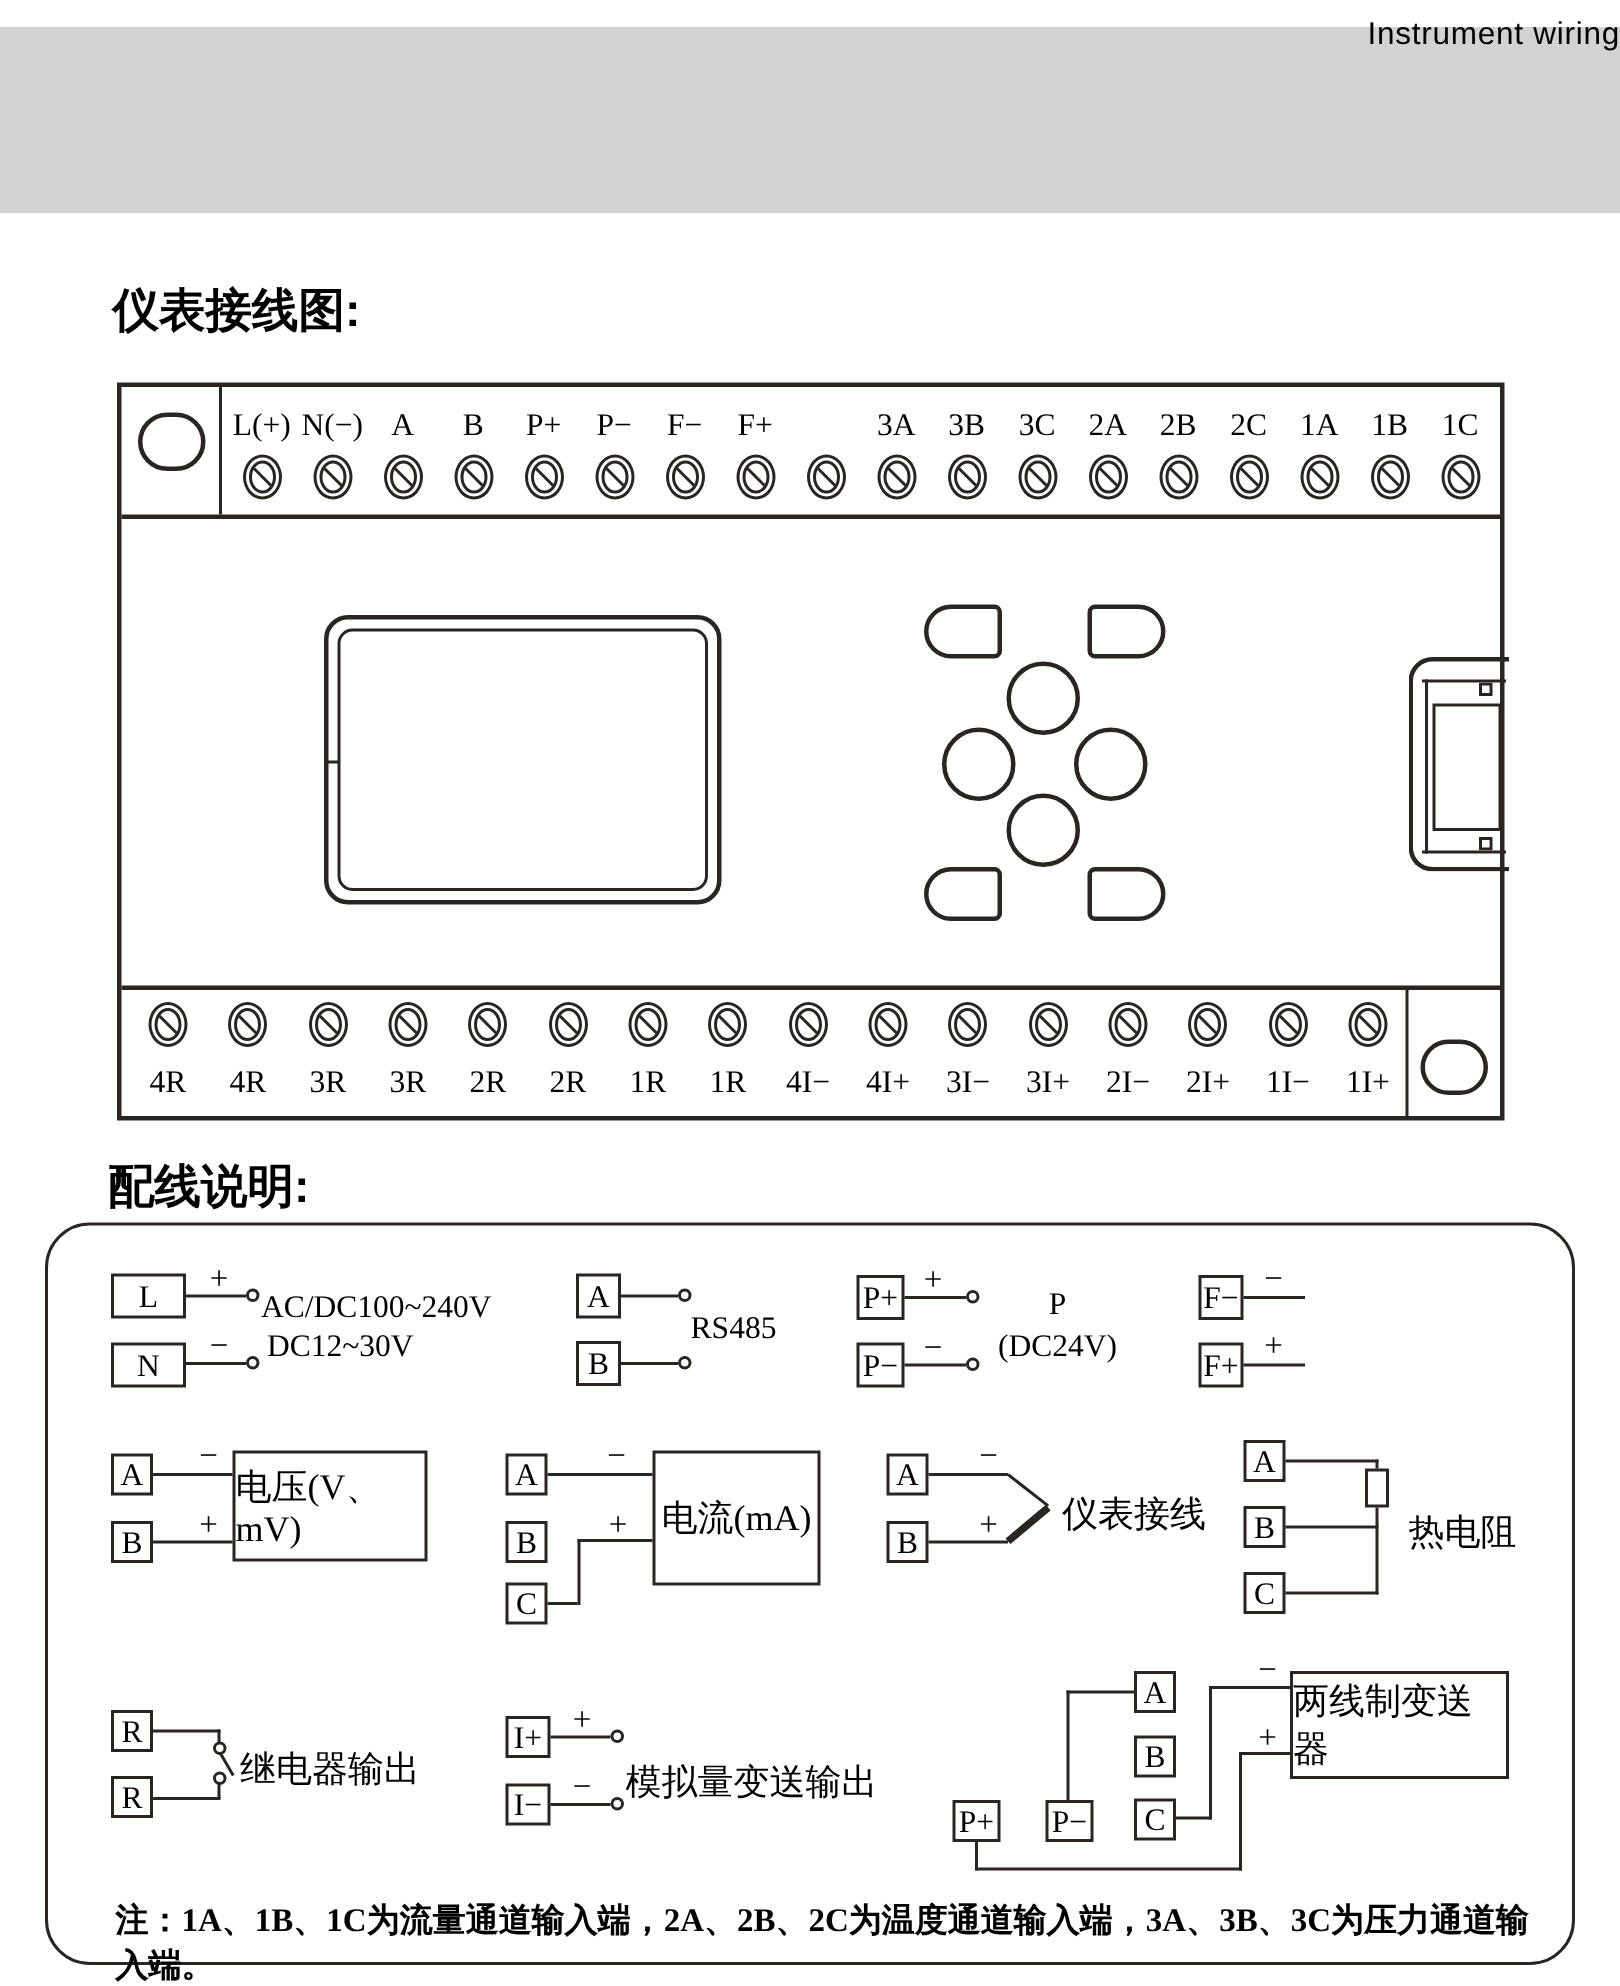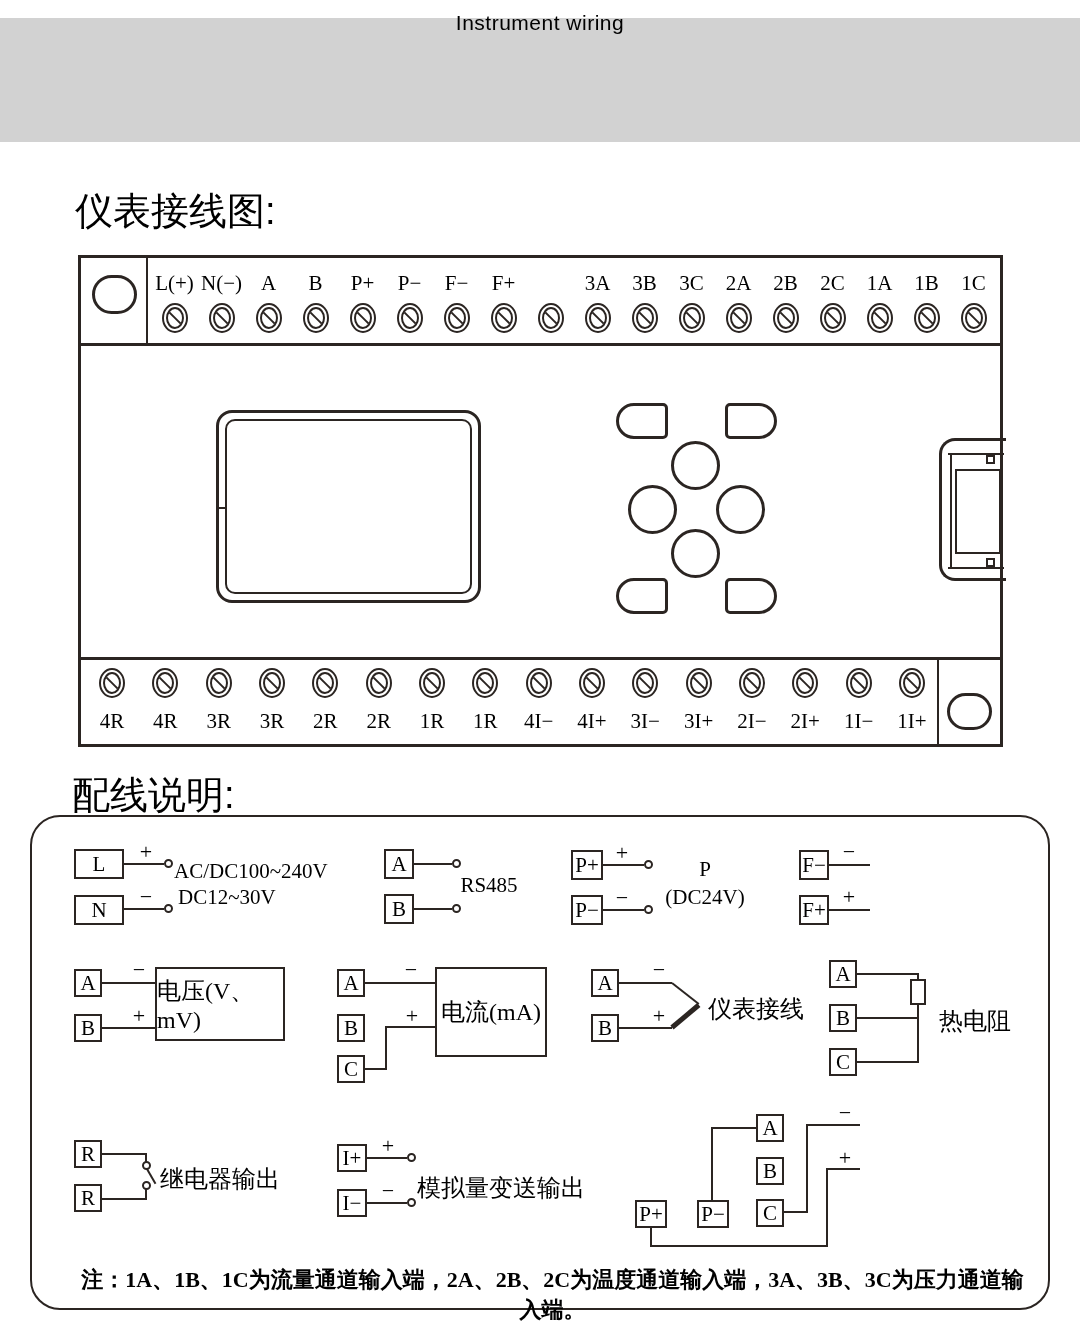--- a/index.html
+++ b/index.html
@@ -4,23 +4,23 @@
 <style>
   * { box-sizing: border-box; margin: 0; padding: 0; }
   html,body { width:1080px; height:1324px; background:#fff; color:#000;
     font-family:"Liberation Sans","DejaVu Sans",sans-serif; overflow:hidden; position:relative; }
   .serif { font-family:"Liberation Serif","DejaVu Serif",serif; }
 
   
   #band { position:absolute; left:0; top:18px; width:1080px; height:124px;
           background:#d2d2d2; text-align:center; }
   #band .title { padding-top:16px; font-size:52px; font-weight:700; letter-spacing:3px; line-height:1.1; }
-  #band .subtitle { font-size:21px; font-weight:400; margin-top:-7px; letter-spacing:0.5px; }
-
-  .section-label { position:absolute; font-size:38px; font-weight:400; }
+  #band .subtitle { font-size:21px; font-weight:400; margin-top:-7px; letter-spacing:0.5px;text-align:right; }
+
+  .section-label { position:absolute; font-size:31px; font-weight:700; }
   #lab-diagram { left:75px; top:186px; }
   #lab-wiring  { left:72px; top:770px; }
 
   
   #tblock { position:absolute; left:78px; top:255px; width:925px; height:492px;
             border:3px solid #2b2522; }
   .strip-top { position:absolute; left:0; top:0; width:100%; height:88px; border-bottom:3px solid #2b2522; }
   .strip-bot { position:absolute; left:0; bottom:0; width:100%; height:87px; border-top:3px solid #2b2522; }
   .comp-left { position:absolute; left:0; top:0; width:67px; height:85px; border-right:2px solid #2b2522; }
   .comp-right{ position:absolute; right:0; top:0; width:63px; height:84px; border-left:2px solid #2b2522; }
@@ -71,21 +71,21 @@
   .vl { position:absolute; width:2px; background:#2b2522; }
   .diag { position:absolute; height:2px; background:#2b2522; transform-origin:0 50%; }
   .diag.thick { height:5px; }
   .node { position:absolute; width:9px; height:9px; border:2px solid #2b2522; border-radius:50%; background:#fff; }
   .mark { position:absolute; width:24px; text-align:center; font-size:22px; }
   .txt  { position:absolute; font-size:21px; white-space:nowrap; }
   .lbl  { position:absolute; font-size:24px; white-space:nowrap;
           font-family:"Liberation Serif","DejaVu Serif",serif; }
   .res  { position:absolute; width:16px; height:26px; border:2px solid #2b2522; background:#fff; z-index:2; }
   #note { position:absolute; left:45px; top:448px; right:20px; font-size:22px; font-weight:700;
-          font-family:"Liberation Serif","DejaVu Serif",serif;text-align:center; }
+          font-family:"Liberation Serif","DejaVu Serif",serif; }
 </style>
 </head>
 <body>
 
 <div id="band">
   <div class="subtitle">Instrument wiring</div>
 </div>
 
 <div id="lab-diagram" class="section-label">仪表接线图:</div>
 
@@ -366,20 +366,21 @@
   <i class="node" style="left:375px;top:381px"></i>
   <span class="mark serif" style="left:344px;top:316px">+</span>
   <span class="mark serif" style="left:344px;top:361px">−</span>
   <span class="lbl" style="left:385px;top:355px">模拟量变送输出</span>
 
   <div class="tb serif" style="left:724px;top:297px;width:28px;height:28px">A</div>
   <div class="tb serif" style="left:724px;top:340px;width:28px;height:28px">B</div>
   <div class="tb serif" style="left:724px;top:382px;width:28px;height:28px">C</div>
   <div class="tb serif" style="left:603px;top:383px;width:32px;height:28px">P+</div>
   <div class="tb serif" style="left:665px;top:383px;width:32px;height:28px">P−</div>
+  <div class="db" style="left:828px;top:297px;width:146px;height:72px">两线制变送器</div>
   <i class="vl" style="left:679px;top:310px;height:73px"></i>
   <i class="hl" style="left:679px;top:310px;width:45px"></i>
   <i class="hl" style="left:774px;top:307px;width:54px"></i>
   <i class="vl" style="left:774px;top:307px;height:89px"></i>
   <i class="hl" style="left:752px;top:394px;width:24px"></i>
   <i class="hl" style="left:794px;top:351px;width:34px"></i>
   <i class="vl" style="left:794px;top:351px;height:79px"></i>
   <i class="hl" style="left:618px;top:428px;width:178px"></i>
   <i class="vl" style="left:618px;top:411px;height:19px"></i>
   <span class="mark serif" style="left:801px;top:283px">−</span>

